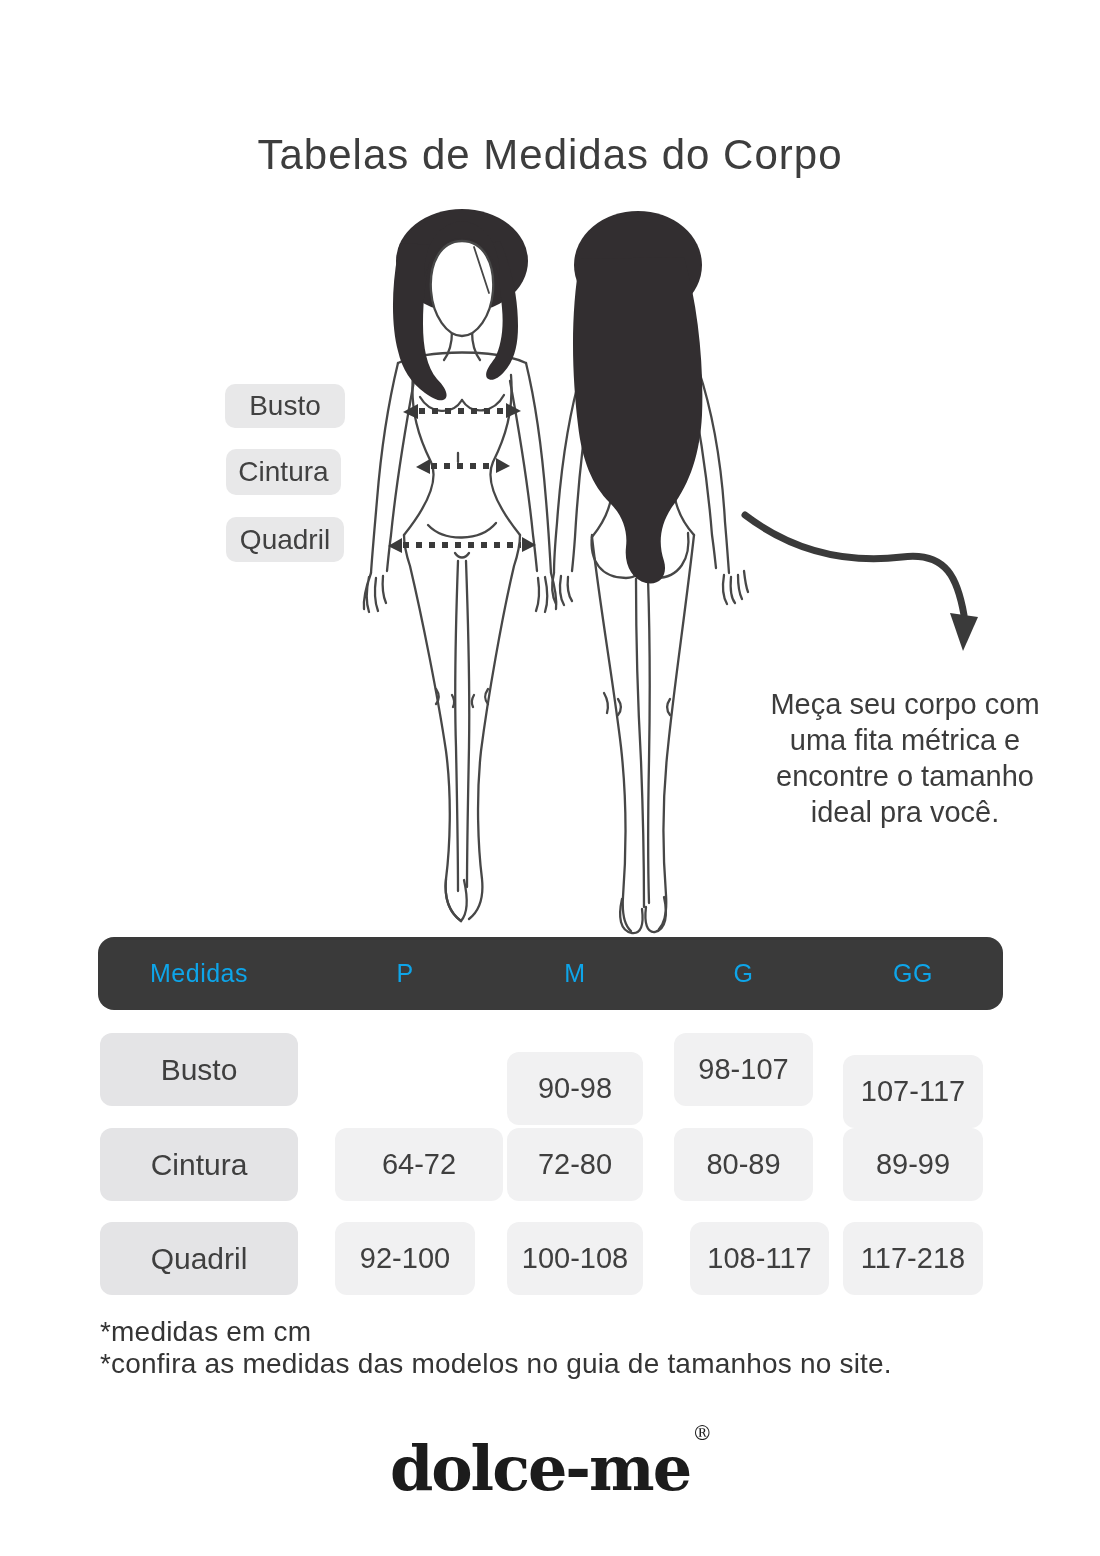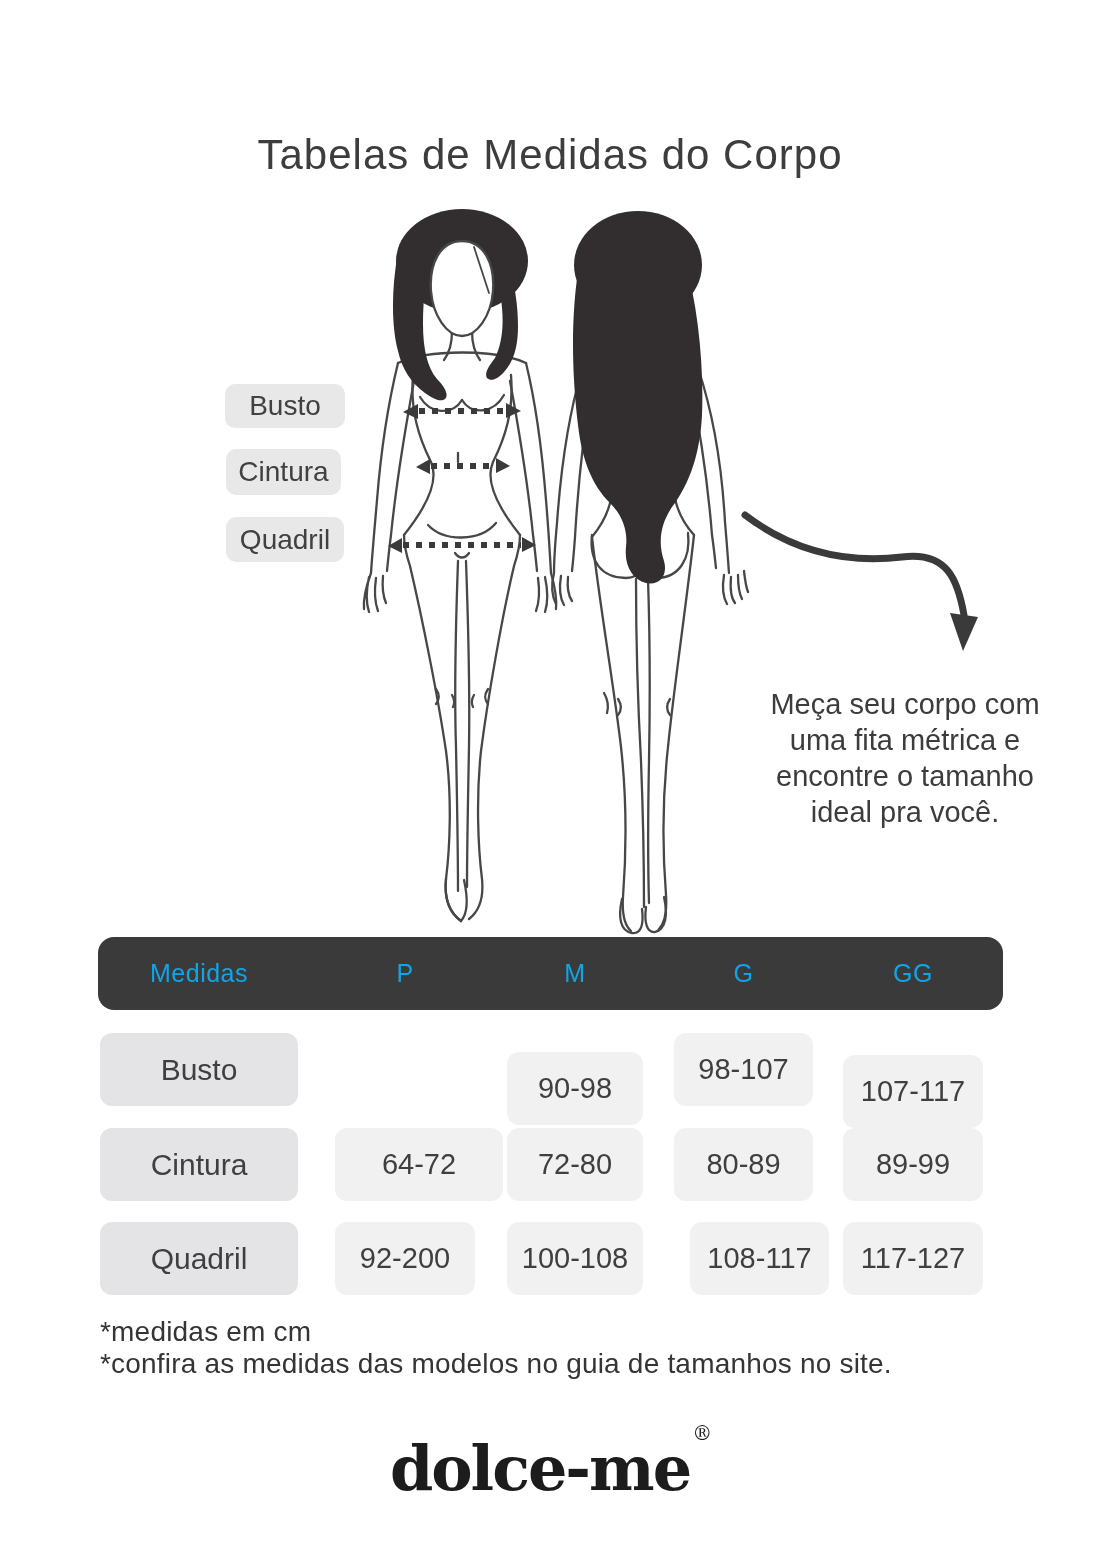--- a/index.html
+++ b/index.html
@@ -185,24 +185,24 @@
   <div class="cell value" style="left:674px;top:1033px;width:139px;">98-107</div>
   <div class="cell value" style="left:843px;top:1033px;width:140px;margin-top:22px;">107-117</div>
 
   <div class="cell label" style="left:100px;top:1128px;width:198px;">Cintura</div>
   <div class="cell value" style="left:335px;top:1128px;width:168px;">64-72</div>
   <div class="cell value" style="left:507px;top:1128px;width:136px;">72-80</div>
   <div class="cell value" style="left:674px;top:1128px;width:139px;">80-89</div>
   <div class="cell value" style="left:843px;top:1128px;width:140px;">89-99</div>
 
   <div class="cell label" style="left:100px;top:1222px;width:198px;">Quadril</div>
-  <div class="cell value" style="left:335px;top:1222px;width:140px;">92-200</div>
+  <div class="cell value" style="left:335px;top:1222px;width:140px;">92-100</div>
   <div class="cell value" style="left:507px;top:1222px;width:136px;">100-108</div>
   <div class="cell value" style="left:674px;top:1222px;width:139px;margin-left:16px;">108-117</div>
-  <div class="cell value" style="left:843px;top:1222px;width:140px;">117-127</div>
+  <div class="cell value" style="left:843px;top:1222px;width:140px;">117-218</div>
 
   <div class="footnote" style="top:1316px;">*medidas em cm</div>
   <div class="footnote" style="top:1348px;">*confira as medidas das modelos no guia de tamanhos no site.</div>
 
   <div class="logo">
     <span>dolce-me</span><sup>®</sup>
   </div>
 
 </div>
 

